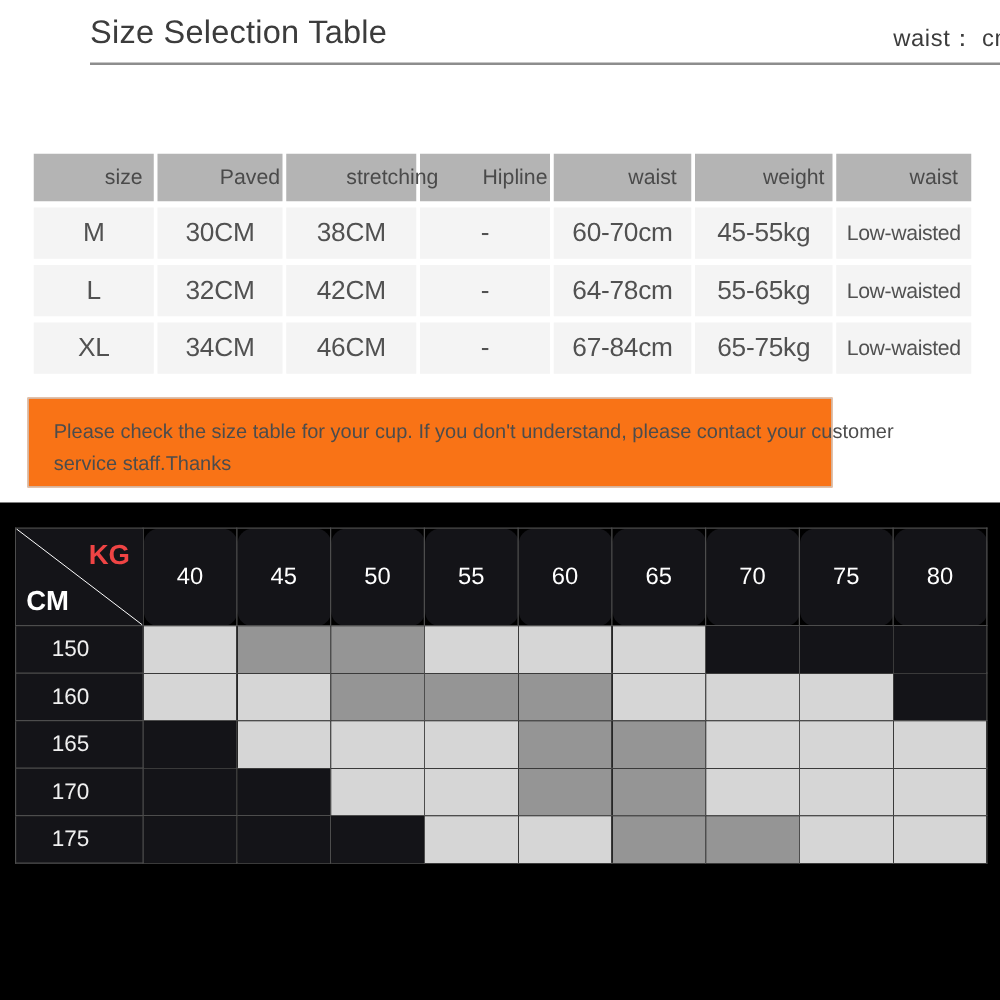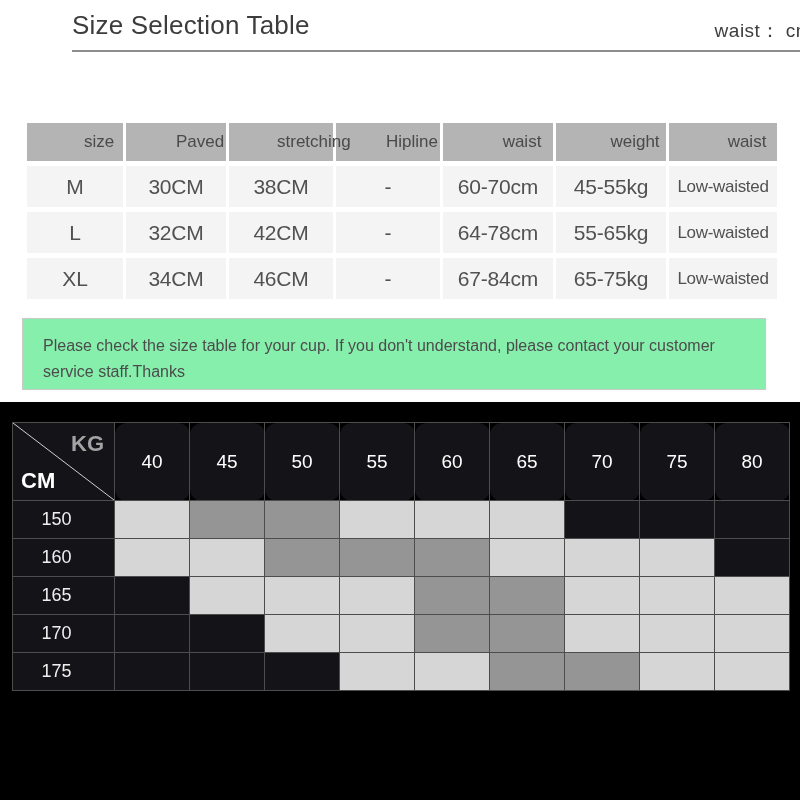--- a/index.html
+++ b/index.html
@@ -61,22 +61,22 @@
   #size-table col.c1 { width: 100px; }
   #size-table col.c2 { width: 104px; }
   #size-table col.c3 { width: 104px; }
   #size-table col.c4 { width: 110px; }
   #size-table col.c5 { width: 110px; }
   #size-table col.c6 { width: 108px; }
 
   
   #note-box {
     position: absolute; left: 22px; top: 318px;
-    width: 744px; height: 72px;
-    background: #86efac;
+    width: 644px; height: 72px;
+    background: #f97316;
     border: 1px solid #c9c9c9;
   }
   #note-text {
     position: absolute; left: 20px; top: 14px; width: 700px;
     font-size: 16px; line-height: 26px; color: #4c4c4c;
   }
 
   
   #grid-panel {
     position: absolute; left: 0; top: 402px;
@@ -101,21 +101,21 @@
     height: 78px;
     position: relative;
     background: #141418;
     border: 1px solid #4d4d4d !important;
   }
   .corner-diag {
     position: absolute; left: 0; top: 0; width: 100%; height: 100%;
   }
   .corner-kg {
     position: absolute; right: 10px; top: 8px;
-    color: #a3a3a3; font-size: 22px; font-weight: bold;
+    color: #ef4444; font-size: 22px; font-weight: bold;
   }
   .corner-cm {
     position: absolute; left: 8px; bottom: 6px;
     color: #ffffff; font-size: 22px; font-weight: bold;
   }
   .kg-head {
     height: 78px; background: #141418;
     color: #ffffff; font-size: 19px; font-weight: 400; border-radius: 12px;
   }
   .cm-head {

